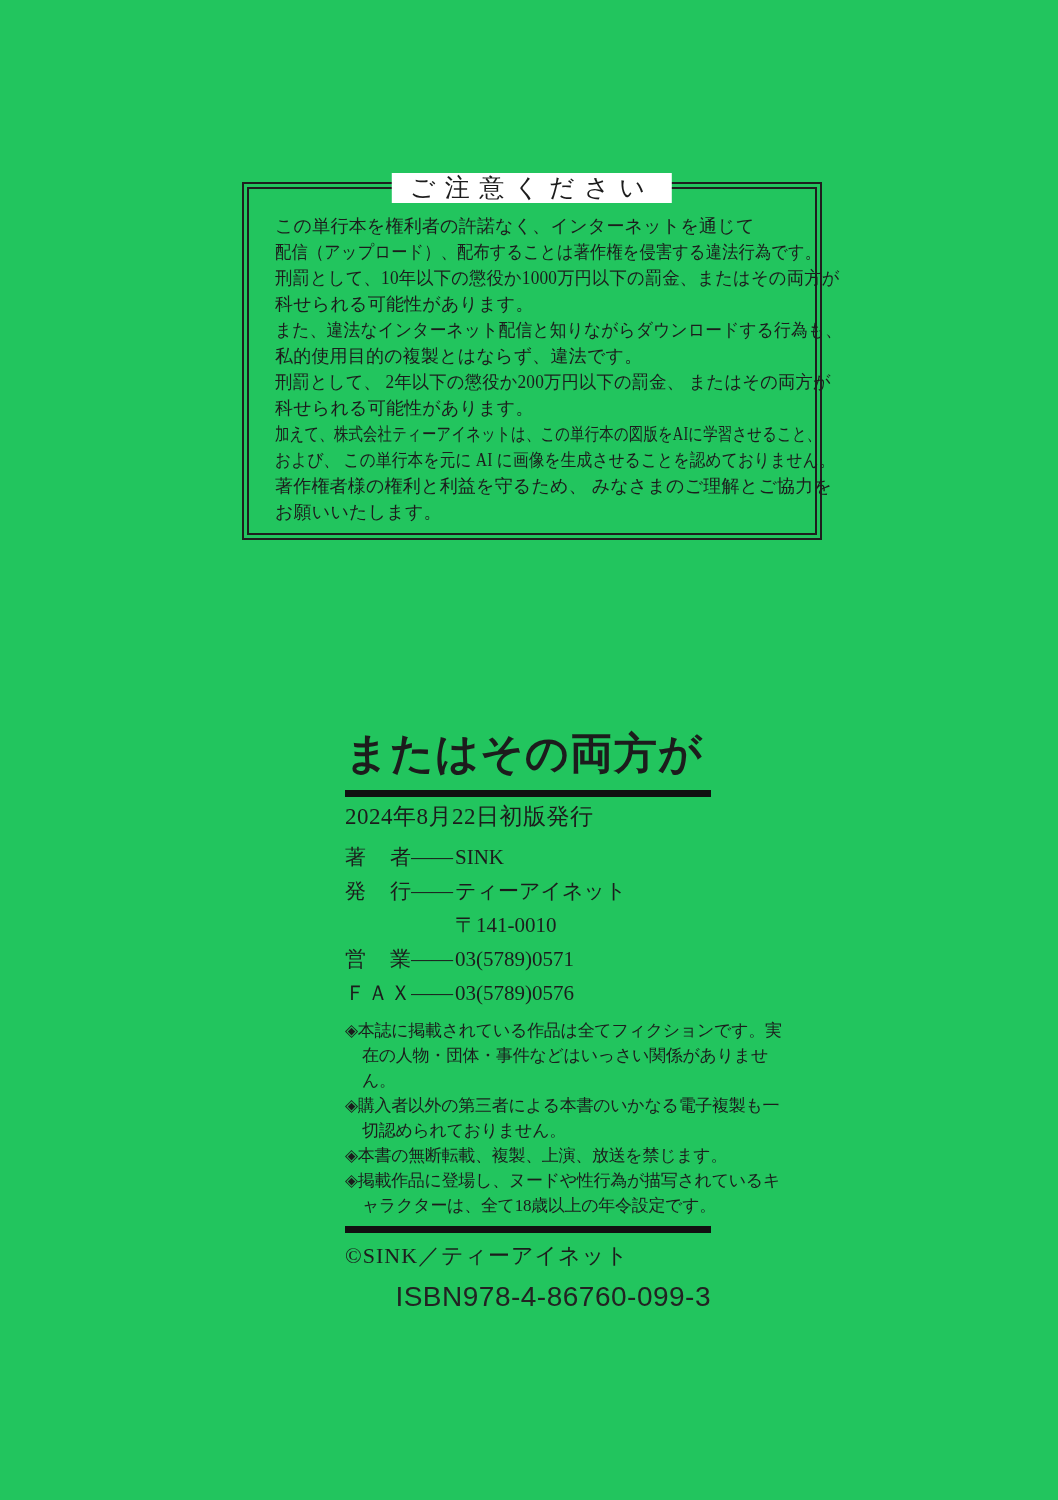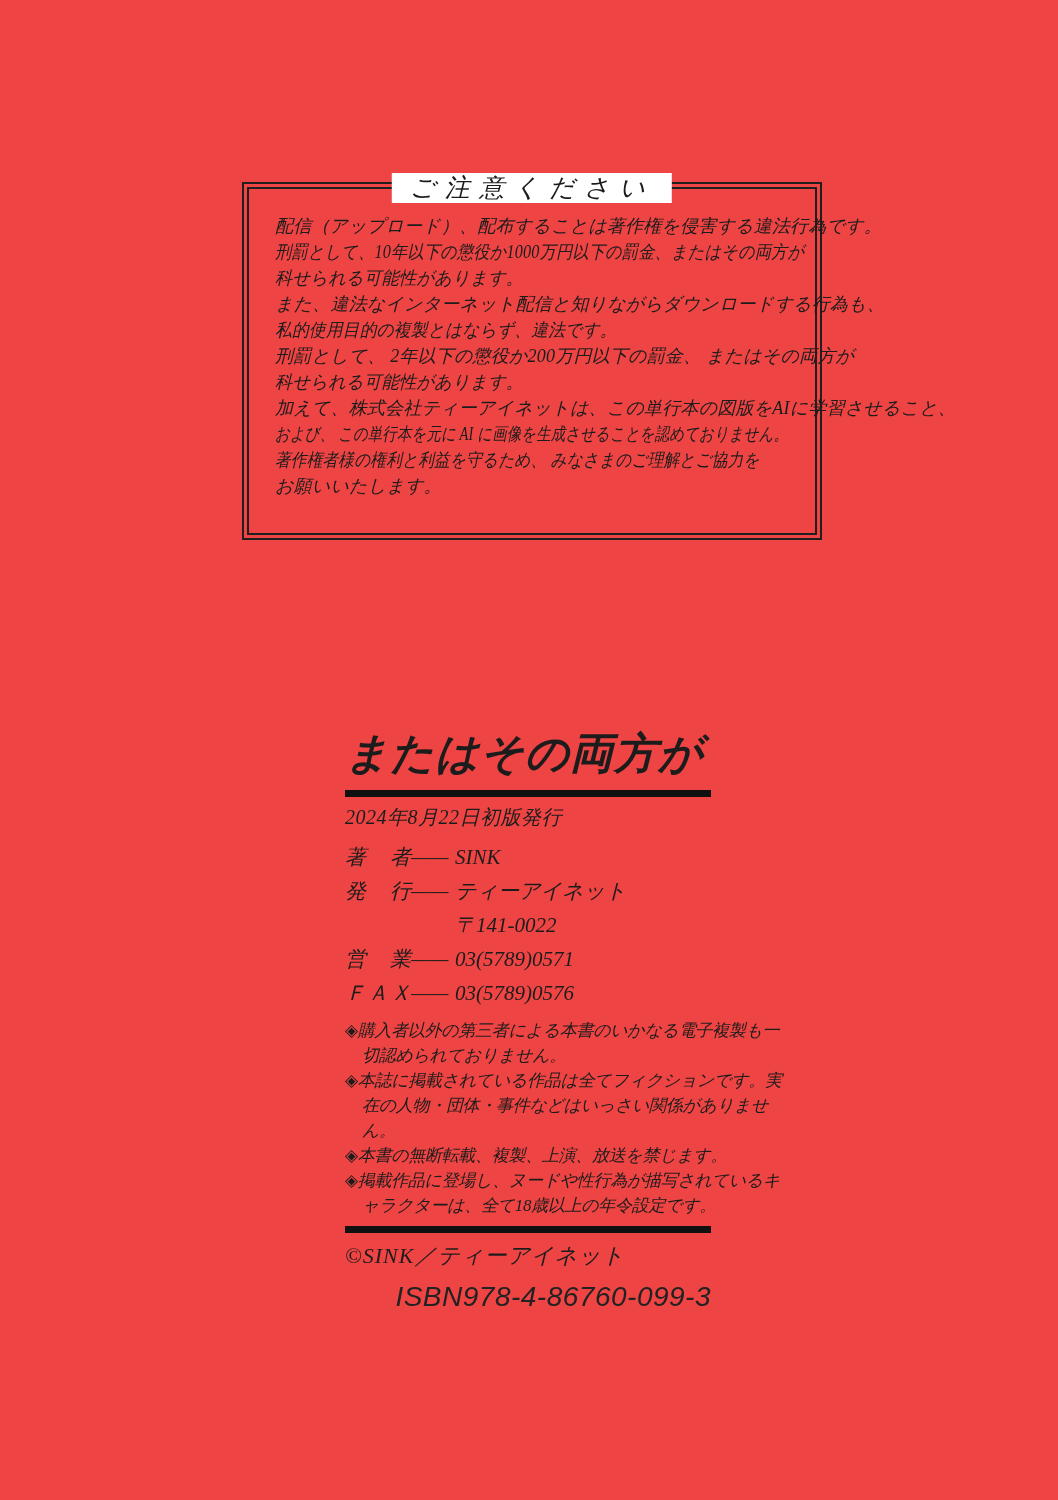--- a/index.html
+++ b/index.html
@@ -4,25 +4,24 @@
 <style>
   html, body {
     margin: 0;
     padding: 0;
     background: #ffffff;
   }
   .page {
     position: relative;
     width: 1058px;
     height: 1500px;
-    background: #ef4444;
+    background: #22c55e;
     color: #1c1c1c;
     font-family: "Liberation Serif", "DejaVu Serif", serif;
     overflow: hidden;
-    font-style: italic;
   }
 
   
   .notice-box {
     position: absolute;
     left: 242px;
     top: 182px;
     width: 580px;
     height: 358px;
     box-sizing: border-box;
@@ -76,21 +75,21 @@
     letter-spacing: 1px;
     white-space: nowrap;
   }
   .title-rule {
     width: 366px;
     height: 7px;
     background: #111111;
     margin-top: 10px;
   }
   .edition-date {
-    font-size: 20px;
+    font-size: 23px;
     line-height: 30px;
     margin-top: 5px;
     letter-spacing: 0.5px;
   }
   .pub-rows {
     margin-top: 8px;
   }
   .pub-row {
     font-size: 21px;
     line-height: 34px;
@@ -155,20 +154,21 @@
   }
 </style>
 </head>
 <body>
 
 <div class="page">
 
   <div class="notice-box">
     <div class="notice-title">ご注意ください</div>
     <div class="notice-lines">
+      <span class="notice-line">この単行本を権利者の許諾なく、インターネットを通じて</span>
       <span class="notice-line">配信（アップロード）、配布することは著作権を侵害する違法行為です。</span>
       <span class="notice-line">刑罰として、10年以下の懲役か1000万円以下の罰金、またはその両方が</span>
       <span class="notice-line">科せられる可能性があります。</span>
       <span class="notice-line">また、違法なインターネット配信と知りながらダウンロードする行為も、</span>
       <span class="notice-line">私的使用目的の複製とはならず、違法です。</span>
       <span class="notice-line">刑罰として、 2年以下の懲役か200万円以下の罰金、 またはその両方が</span>
       <span class="notice-line">科せられる可能性があります。</span>
       <span class="notice-line">加えて、株式会社ティーアイネットは、この単行本の図版をAIに学習させること、</span>
       <span class="notice-line">および、 この単行本を元に AI に画像を生成させることを認めておりません。</span>
       <span class="notice-line">著作権者様の権利と利益を守るため、 みなさまのご理解とご協力を</span>
@@ -186,35 +186,35 @@
 
       <div class="pub-row">
         <span class="row-label">著　者</span><span class="row-dash">——</span><span class="row-value">SINK</span>
       </div>
 
 
       <div class="pub-row">
         <span class="row-label">発　行</span><span class="row-dash">——</span><span class="row-value">ティーアイネット</span>
       </div>
 
-      <div class="addr-line">〒141-0022</div>
+      <div class="addr-line">〒141-0010</div>
 
       <div class="pub-row">
         <span class="row-label">営　業</span><span class="row-dash">——</span><span class="row-value">03(5789)0571</span>
       </div>
 
       <div class="pub-row">
         <span class="row-label">ＦＡＸ</span><span class="row-dash">——</span><span class="row-value">03(5789)0576</span>
       </div>
 
     </div>
 
     <div class="notes">
+      <div class="note">◈本誌に掲載されている作品は全てフィクションです。実在の人物・団体・事件などはいっさい関係がありません。</div>
       <div class="note">◈購入者以外の第三者による本書のいかなる電子複製も一切認められておりません。</div>
-      <div class="note">◈本誌に掲載されている作品は全てフィクションです。実在の人物・団体・事件などはいっさい関係がありません。</div>
       <div class="note">◈本書の無断転載、複製、上演、放送を禁じます。</div>
       <div class="note">◈掲載作品に登場し、ヌードや性行為が描写されているキャラクターは、全て18歳以上の年令設定です。</div>
     </div>
 
     <div class="footer-rule"></div>
     <div class="copyright-line">©SINK／ティーアイネット</div>
     <div class="isbn-text">ISBN978-4-86760-099-3</div>
 
   </div>
 

